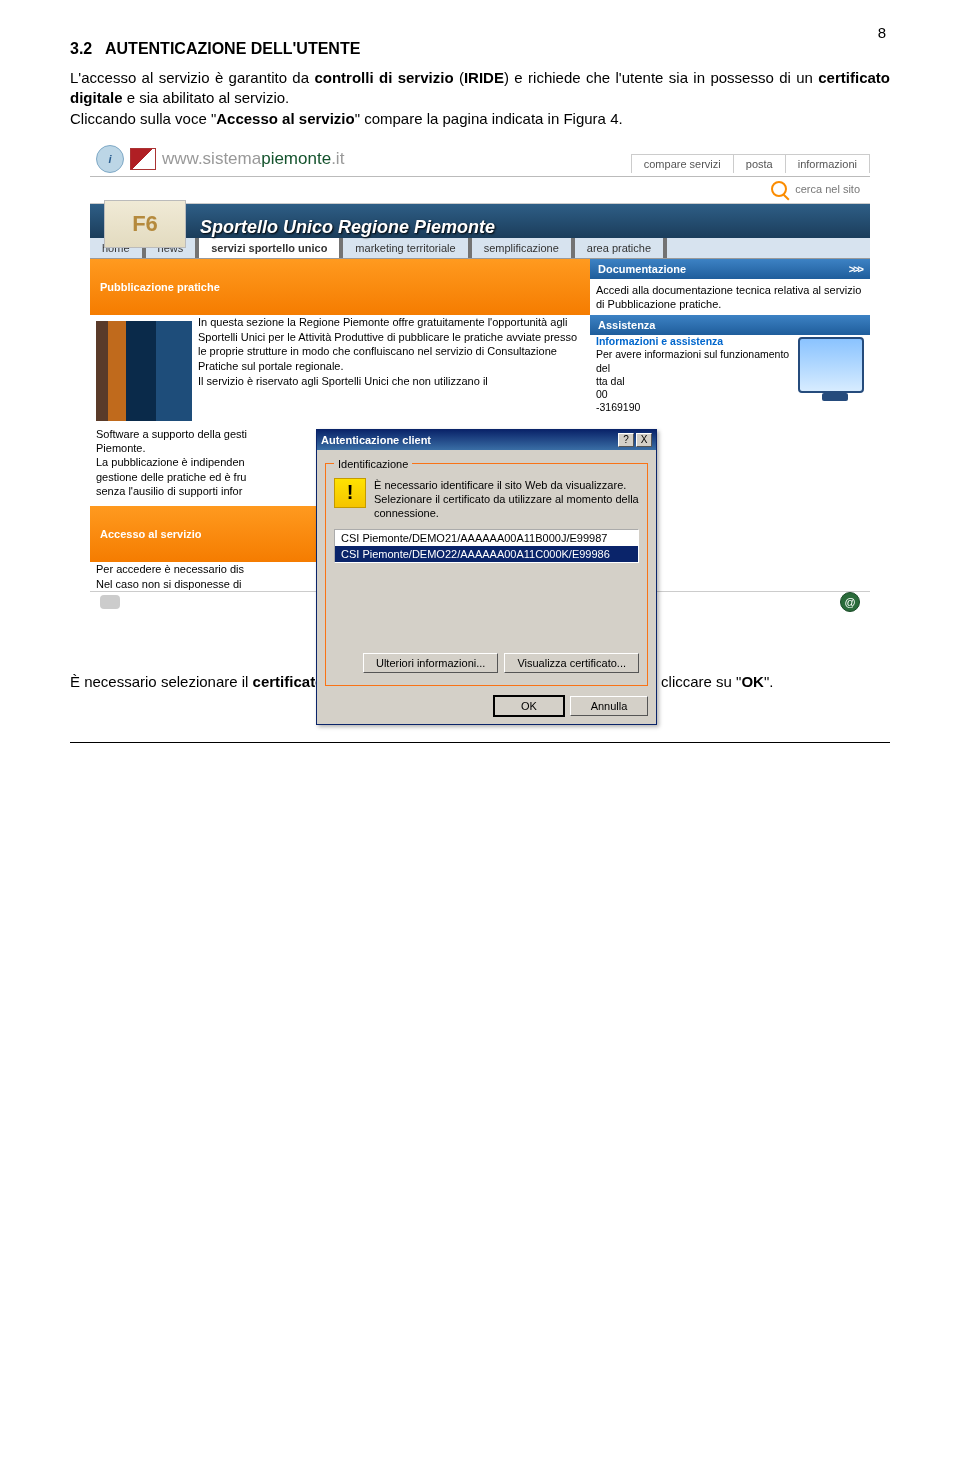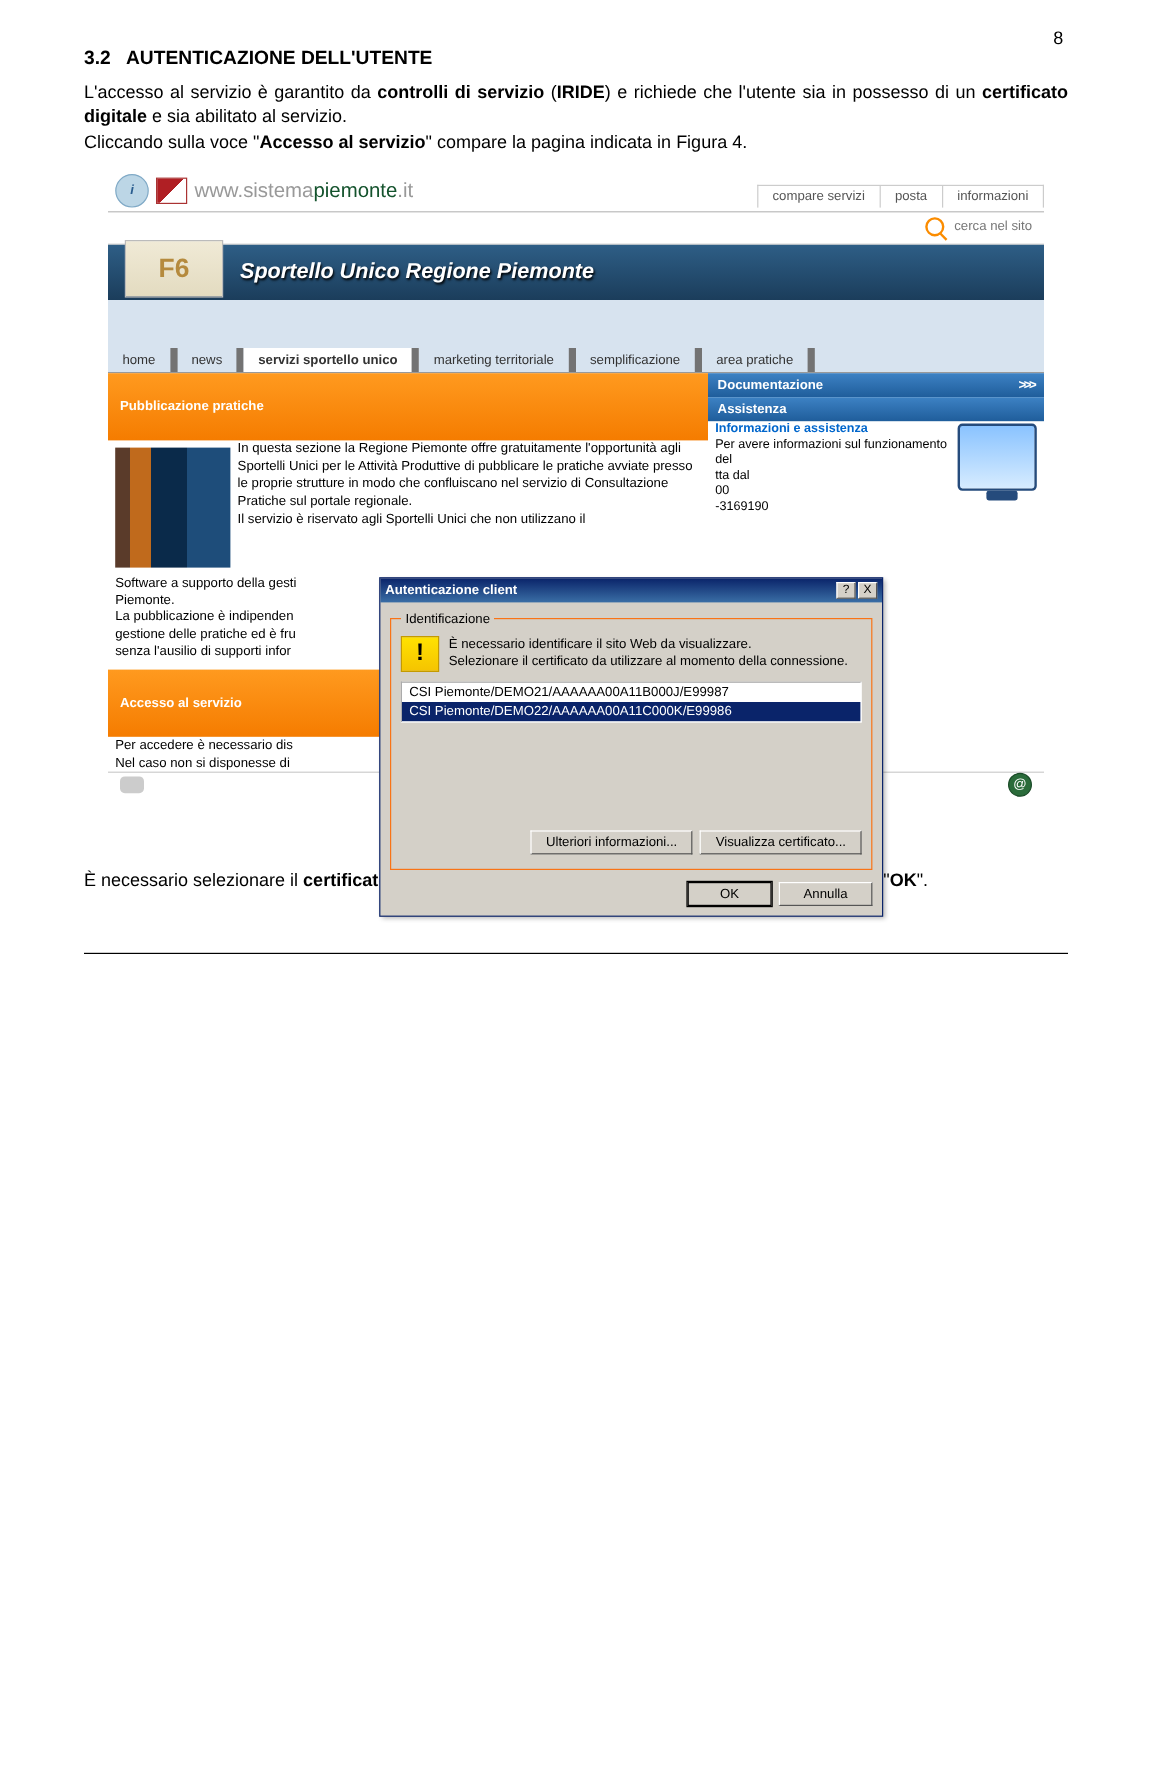--- a/index.html
+++ b/index.html
@@ -102,43 +102,43 @@
     border-bottom:1px solid #ccc;
   }
   .shot .mag {
     width:16px;height:16px;border:2px solid #fb8c00;border-radius:50%;
     position:relative;margin-right:8px;
   }
   .shot .mag::after{content:"";position:absolute;width:8px;height:2px;background:#fb8c00;bottom:-3px;right:-5px;transform:rotate(45deg);}
   .shot .search-txt{color:#777;}
 
   .shot .banner {
-    height: 46px;
+    height: 34px;
     background: linear-gradient(#2e5e86,#1b3d5b);
-    display:flex;align-items:center;
+    display:flex;align-items:flex-end;
     padding-left: 110px;
     position:relative;
   }
   .shot .banner .f6 {
     position:absolute;left:14px;top:-4px;
     width:82px;height:48px;
     background:linear-gradient(#f0ead6,#e3dbc0);
     border:1px solid #bbb;
     color:#b58a3d;font-size:22px;font-weight:bold;
     display:flex;align-items:center;justify-content:center;
   }
   .shot .banner-title {
     color:#fff;font-size:18px;font-style:italic;font-weight:bold;
     text-shadow:1px 1px 2px #000;
   }
   .shot .nav {
     display:flex;background:#d7e3ef;border-bottom:1px solid #999;
   }
   .shot .nav span{
-    padding:4px 12px;color:#333;border-right:6px solid #737373;margin-top:40px;
+    padding:4px 12px;color:#333;border-right:4px solid #737373;
   }
   .shot .nav span.active{background:#fff;font-weight:bold;}
 
   .shot .content {
     display:flex;position:relative;min-height:300px;
   }
   .shot .left {
     flex:1;padding:0;
   }
   .shot .orange {
@@ -184,21 +184,21 @@
     width:20px;height:14px;background:#ccc;border-radius:4px;
   }
   .shot .atcirc{
     width:20px;height:20px;border-radius:50%;background:#2a6b3a;border:1px solid #1a4a27;color:#fff;display:flex;align-items:center;justify-content:center;
   }
 
   
   .dialog {
     position:absolute;
     left:226px;top:170px;
-    width:420px;
+    width:341px;
     border:1px solid #0a246a;
     background:#d4d0c8;
     font-family: Tahoma, sans-serif;
     font-size:11px;
     box-shadow:2px 2px 4px rgba(0,0,0,0.3);
   }
   .dialog .title{
     background:linear-gradient(#0a246a,#3a6ea5);
     color:#fff;display:flex;align-items:center;
     height:20px;padding:0 4px;
@@ -313,20 +313,21 @@
           <span>Per accedere è necessario dis</span><br>
           <span>Nel caso non si disponesse di</span>
         </div>
       </div>
 
       <div class="right">
         <div class="blue">
           <span>Documentazione</span>
           <span class="arrowr">&gt;&gt;&gt;</span>
         </div>
+        <div class="right-txt">Accedi alla documentazione tecnica relativa al servizio di Pubblicazione pratiche.</div>
         <div class="blue">
           <span>Assistenza</span>
         </div>
         <div class="assist-row">
           <div class="hotline">
             <b class="link">Informazioni e assistenza</b><br>
             <span>Per avere informazioni sul funzionamento del</span><br>
             <span>tta dal</span><br>
             <span>00</span><br>
             <span>-3169190</span>

